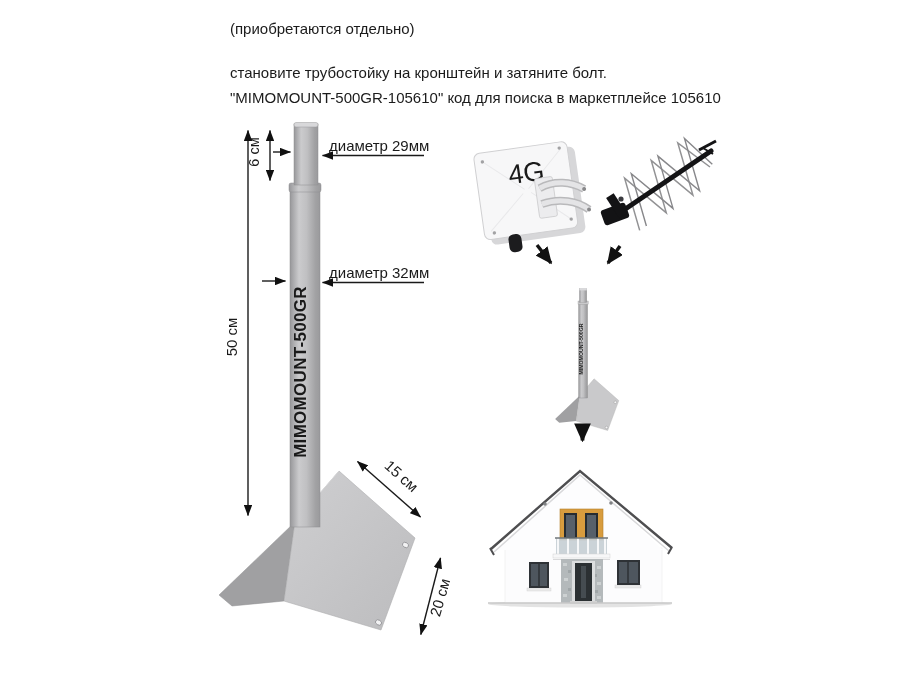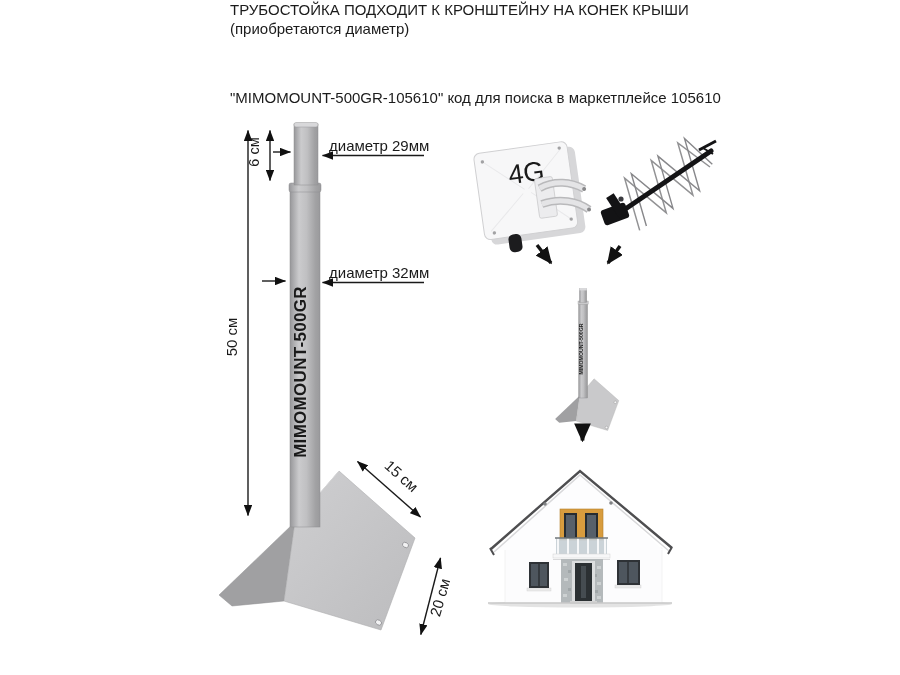--- a/index.html
+++ b/index.html
@@ -6,22 +6,22 @@
   .canvas{position:relative;width:900px;height:675px;background:#ffffff;overflow:hidden;
           font-family:"Liberation Sans", sans-serif;color:#1b1b1b;}
   .txt{position:absolute;left:230px;font-size:15px;white-space:nowrap;color:#1b1b1b;}
   svg text{font-family:"Liberation Sans", sans-serif;fill:#1a1a1a;}
 </style>
 </head>
 <body>
 
 <div class="canvas">
 
-  <div class="txt" style="top:1px">ТРУБОСТОЙКА ПОДХОДИТ К КРОНШТЕЙНУ НА КОНЕК КРЫШИ</div>
-  <div class="txt" style="top:20px">(приобретаются диаметр)</div>
+  <div class="txt" style="top:20px">(приобретаются отдельно)</div>
+  <div class="txt" style="top:63.5px">становите трубостойку на кронштейн и затяните болт.</div>
   <div class="txt" style="top:89px">"MIMOMOUNT-500GR-105610" код для поиска в маркетплейсе 105610</div>
 
   <svg width="900" height="675" viewBox="0 0 900 675" style="position:absolute;left:0;top:0">
     <defs>
       <marker id="mA" viewBox="0 0 8 6" markerWidth="8" markerHeight="6" refX="7.5" refY="3" orient="auto-start-reverse">
         <path d="M0,0 L8,3 L0,6 Z" fill="#111"></path>
       </marker>
       <marker id="mB" viewBox="0 0 5 4.4" markerWidth="5" markerHeight="4.4" refX="4.5" refY="2.2" orient="auto-start-reverse">
         <path d="M0,0 L5,2.2 L0,4.4 Z" fill="#111"></path>
       </marker>

